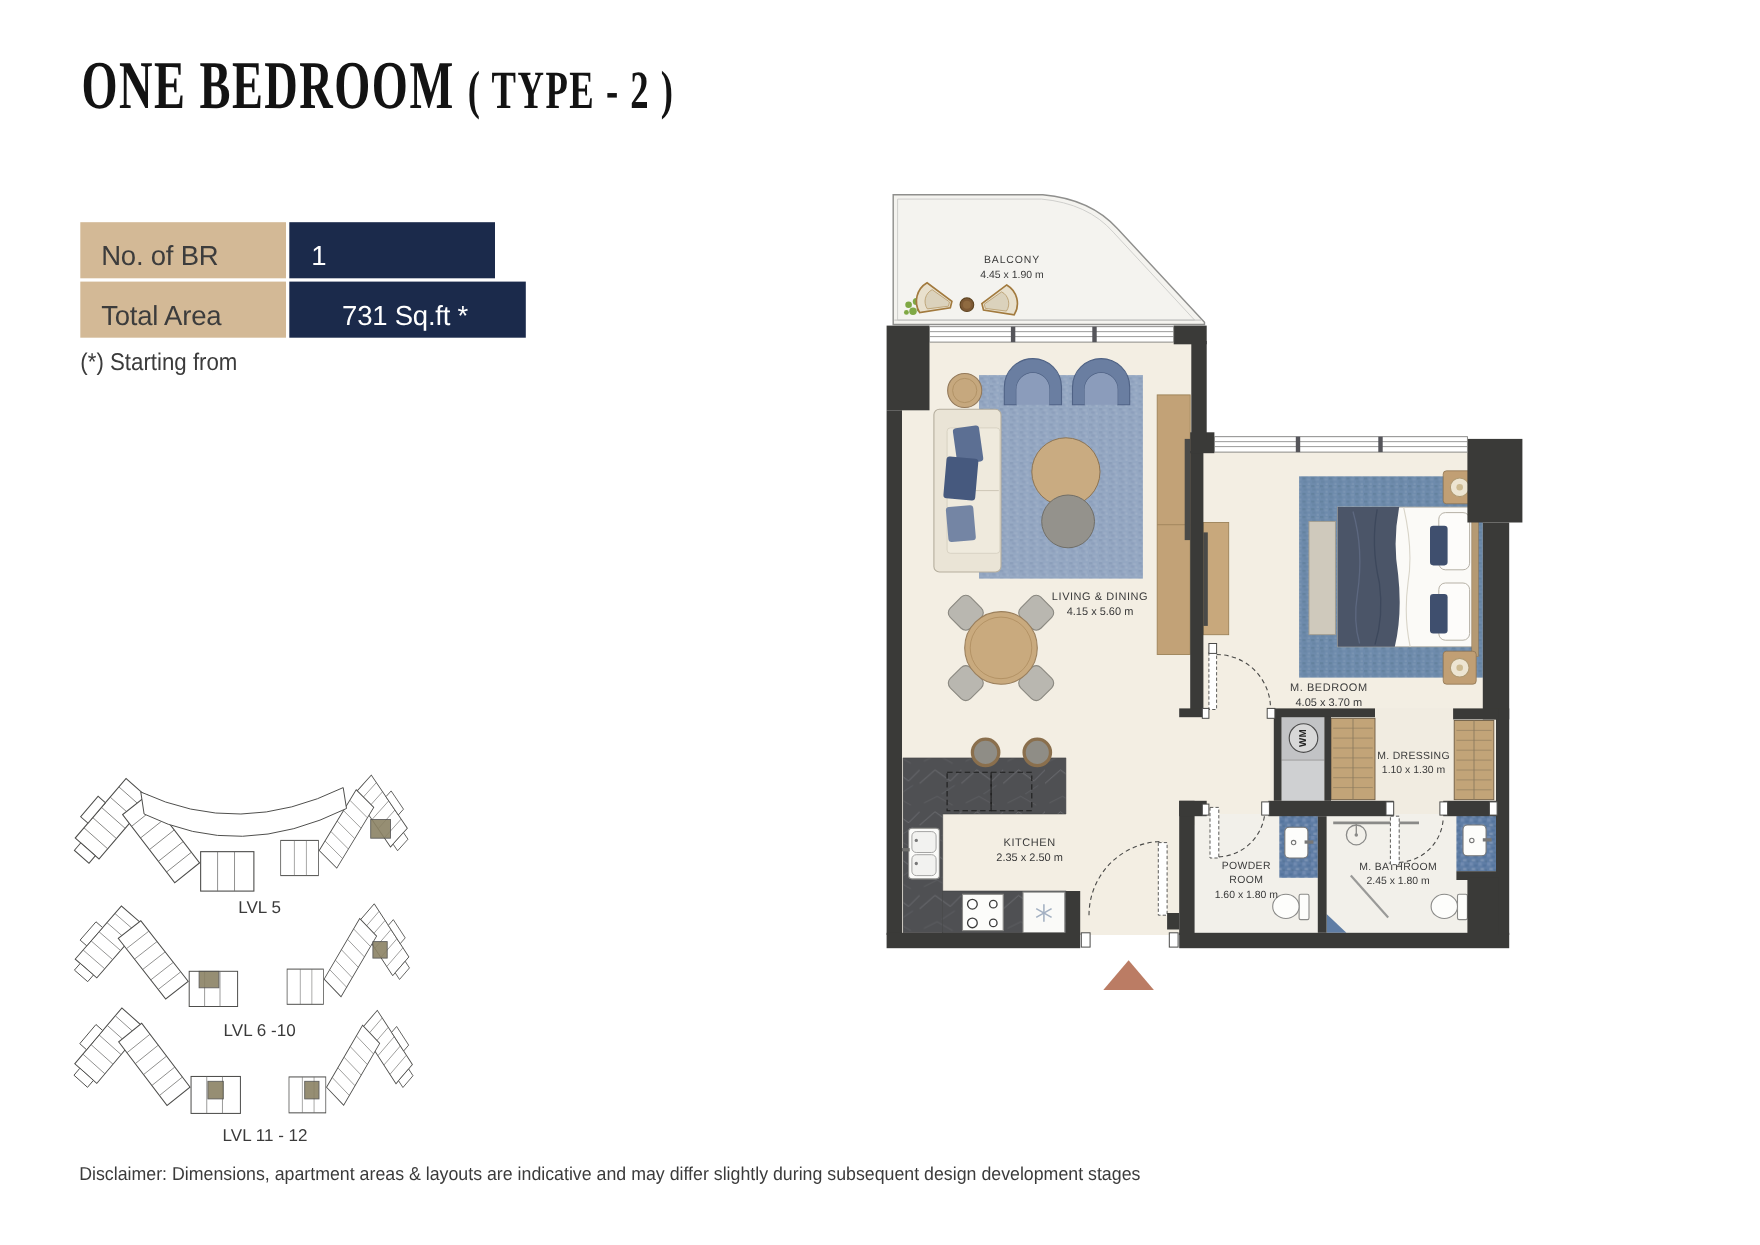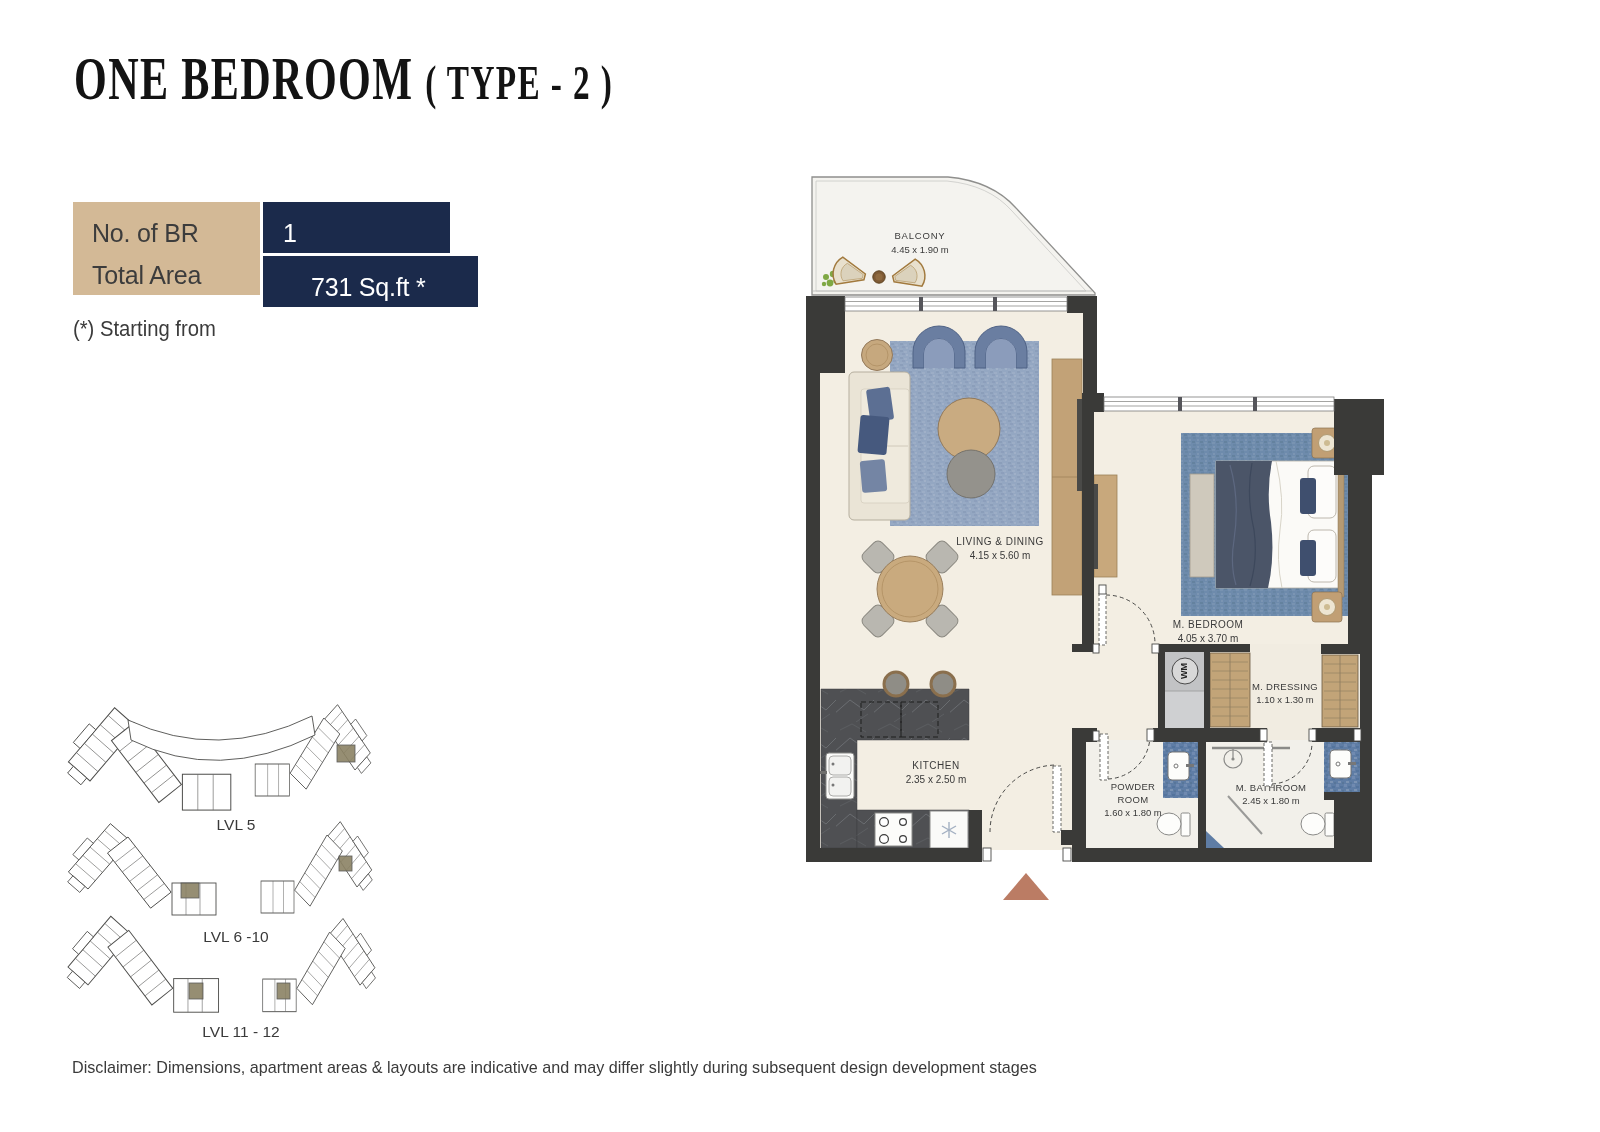--- a/index.html
+++ b/index.html
@@ -24,21 +24,21 @@
 <div id="title" class="abs">ONE BEDROOM <span class="sub">( TYPE - 2 )</span></div>
 
 <div class="cell tan abs" style="left:73px;top:202px;">
     <span>No. of BR</span>
   </div>
 
 <div class="cell navy abs" style="left:263px;top:202px;">
     <span>1</span>
   </div>
 
-<div class="cell tan abs" style="left:73px;top:244px;">
+<div class="cell tan abs" style="left:73px;top:256px;">
     <span>Total Area</span>
   </div>
 
 <div class="cell navy abs" style="left:263px;top:256px;padding-left:48px;">
     <span>731 Sq.ft *</span>
   </div>
 
 <div id="starting" class="abs">(*) Starting from</div>
 
 <div id="disclaimer" class="abs">Disclaimer: Dimensions, apartment areas &amp; layouts are indicative and may differ slightly during subsequent design development stages</div>

